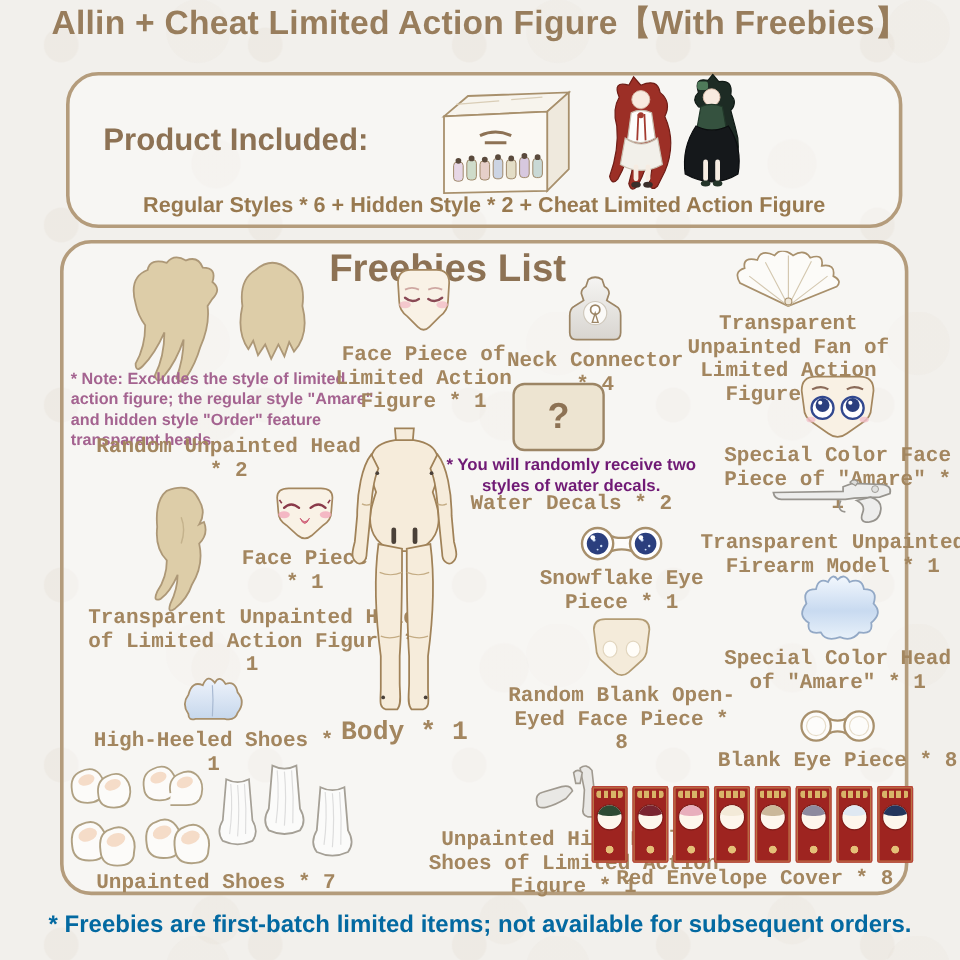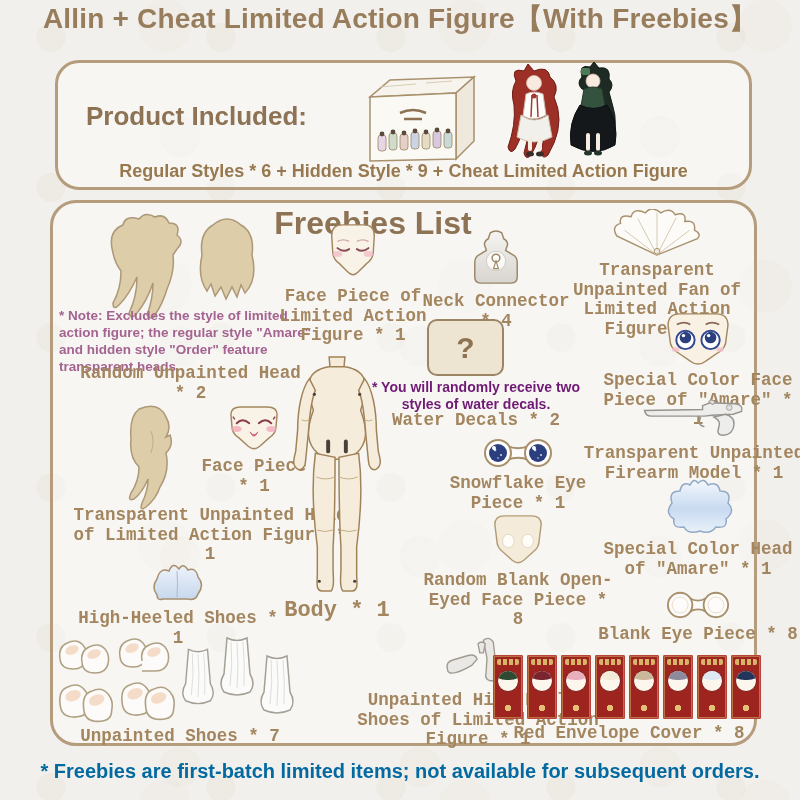--- a/index.html
+++ b/index.html
@@ -38,21 +38,21 @@
             background:#fdf6ec;overflow:hidden;border:1px solid #7e1b17;box-sizing:border-box;}
   .env-hair{position:absolute;left:-3px;top:-4px;width:26px;height:13px;border-radius:0 0 45% 45%;}
   .env-dot{position:absolute;left:11px;bottom:7px;width:8px;height:8px;border-radius:50%;
            background:radial-gradient(circle,#e4c078 0 3px,#9e2420 3.5px);}
 </style>
 </head>
 <body>
 
 <div class="abs ctr title" style="left:0;top:14;width:800px;">Allin + Cheat Limited Action Figure【With Freebies】</div>
 
-<div class="abs panel" style="left:55px;top:60px;width:697px;height:130px;">
+<div class="abs panel" style="left:55px;top:60px;width:697px;height:130px;border-radius:27px;">
   <div class="abs h1" style="left:28px;top:38px;">Product Included:</div>
 
   <svg class="abs" style="left:298px;top:4px;" width="138" height="98" viewBox="0 0 138 98">
     <polygon points="14,30 100,26 118,10 34,13" fill="#f7f4ed" stroke="#a8906c" stroke-width="1.5"></polygon>
     <polygon points="100,26 118,10 118,74 100,92" fill="#efe9dd" stroke="#a8906c" stroke-width="1.5"></polygon>
     <polygon points="14,30 100,26 100,92 14,94" fill="#fbf9f4" stroke="#a8906c" stroke-width="1.5"></polygon>
     <path d="M24,20 L60,17 M70,16 L96,14" stroke="#d9cdb6" fill="none"></path>
     <path d="M44,46 Q57,40 70,46 M48,52 L66,52" stroke="#8d7254" stroke-width="2.5" fill="none"></path>
     <g stroke="#9c8565" stroke-width="0.8">
       <rect x="22" y="68" width="8" height="16" rx="3" fill="#e7d7e6"></rect>
@@ -91,21 +91,21 @@
     <circle cx="107" cy="20" r="7" fill="#f8eadf" stroke="#d8bba8" stroke-width="0.8"></circle>
     <path d="M98,28 Q107,24 116,28 L119,45 Q107,50 95,45 Z" fill="#35523f" stroke="#22382a" stroke-width="1"></path>
     <path d="M94,44 Q107,51 121,44 Q133,62 129,84 Q108,97 85,84 Q82,62 94,44 Z" fill="#15181b" stroke="#0b0d0f" stroke-width="1"></path>
     <rect x="100" y="72" width="4" height="18" rx="2" fill="#f6ece2"></rect>
     <rect x="110" y="72" width="4" height="18" rx="2" fill="#f6ece2"></rect>
     <ellipse cx="102" cy="92" rx="4" ry="2.5" fill="#24352a"></ellipse>
     <ellipse cx="112" cy="92" rx="4" ry="2.5" fill="#24352a"></ellipse>
     <rect x="95" y="7" width="9" height="7" rx="2" fill="#4f7a5a"></rect>
   </svg>
 
-  <div class="abs ctr contents" style="left:0;top:98px;width:691px;">Regular Styles * 6 + Hidden Style * 9 + Cheat Limited Action Figure</div>
+  <div class="abs ctr contents" style="left:0;top:98px;width:691px;">Regular Styles * 6 + Hidden Style * 2 + Cheat Limited Action Figure</div>
 </div>
 
 <div class="abs panel" style="left:50px;top:200px;width:707px;height:546px;border-radius:26px;">
 
   <div class="abs ctr h2" style="left:175px;top:2px;width:290px;">Freebies List</div>
 
   <svg class="abs" style="left:42px;top:8px;" width="168" height="112" viewBox="0 0 168 112">
     <g fill="#ddcda8" stroke="#ad9877" stroke-width="1.5">
       <path d="M18,42 Q12,20 28,14 Q30,4 44,8 Q50,0 60,6 Q70,2 74,12 Q86,12 82,24 Q90,30 82,38 L78,44 Q80,60 72,78 Q68,92 60,104 Q56,110 52,104 Q58,88 58,72 Q52,90 42,102 Q36,110 34,102 Q42,86 42,66 Q34,84 24,94 Q18,100 18,92 Q26,78 26,60 Q20,52 18,42 Z"></path>
       <path d="M118,14 Q132,2 146,14 Q160,22 157,44 Q163,68 150,82 L146,74 L142,86 L137,76 L131,88 L126,76 L120,85 L116,73 L112,80 Q102,66 107,44 Q104,22 118,14 Z"></path>

